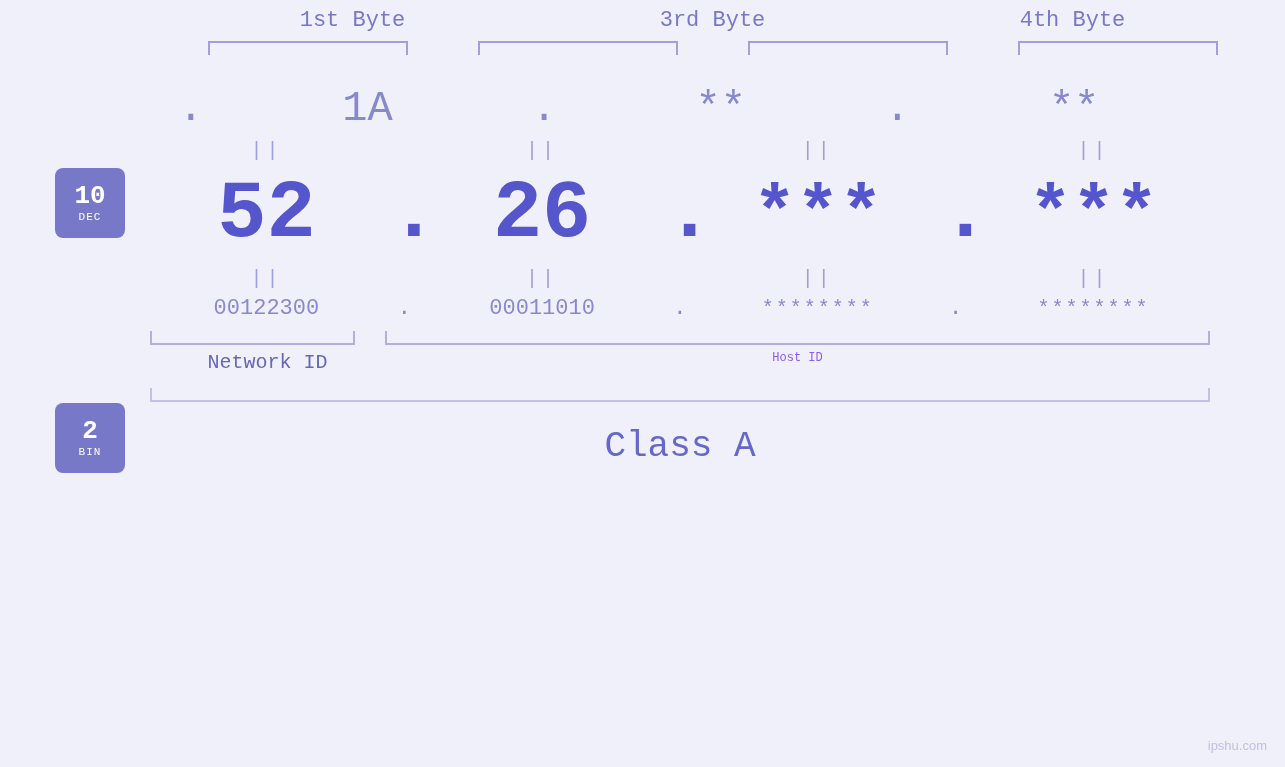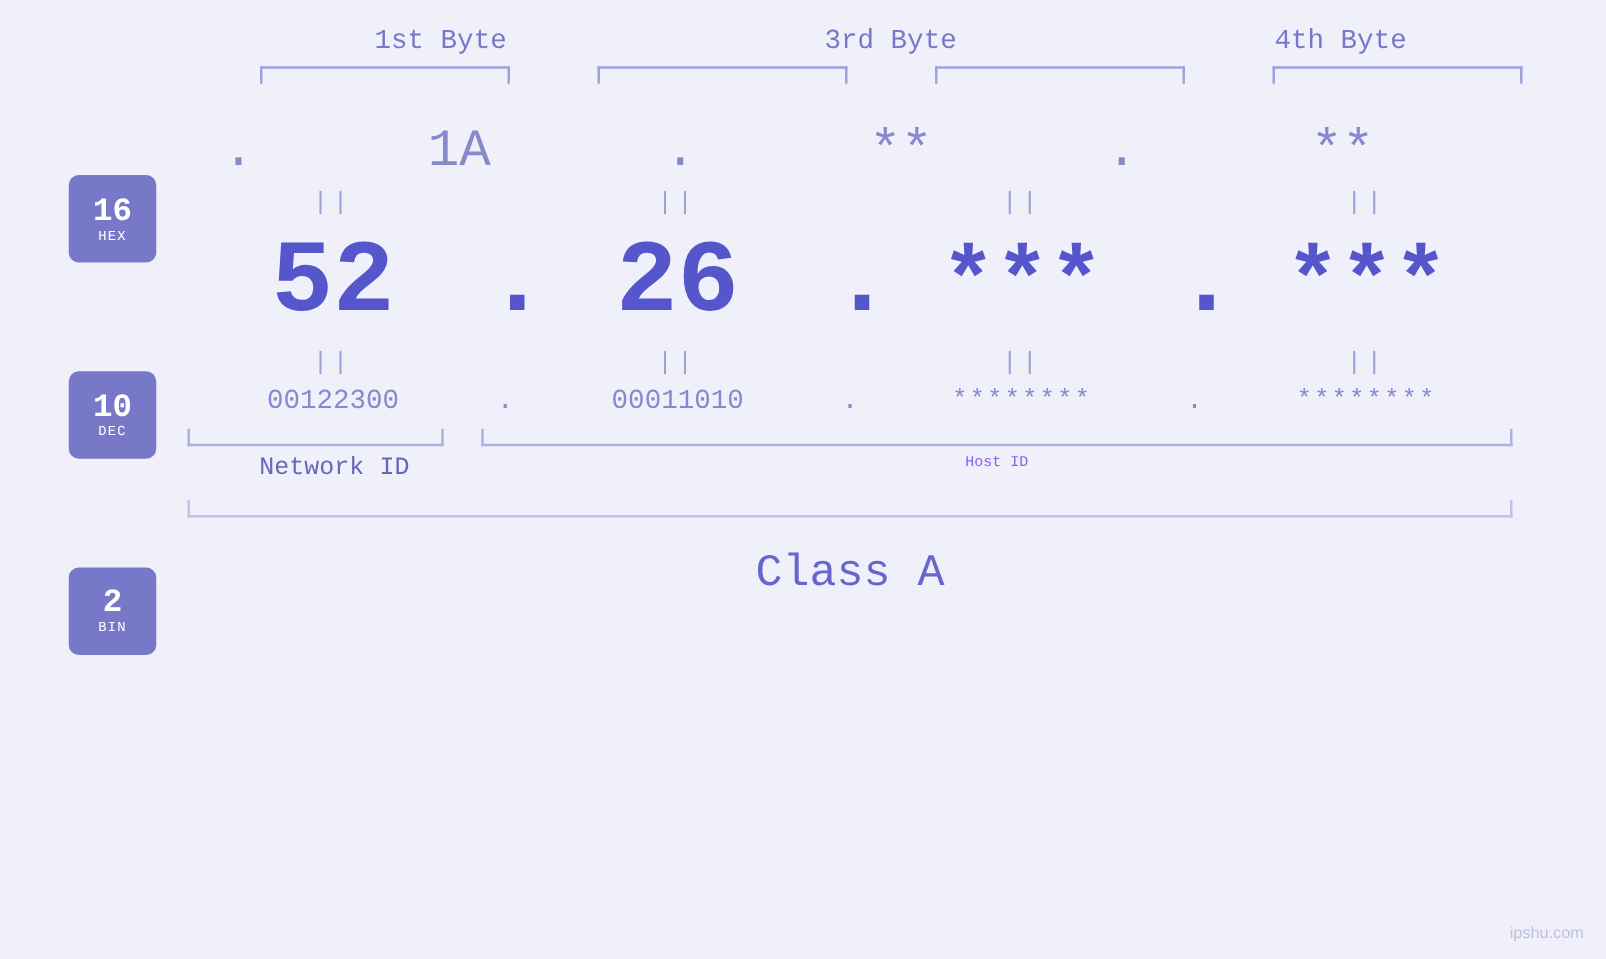--- a/index.html
+++ b/index.html
@@ -12,21 +12,21 @@
       position: relative;
     }
 
     .container {
       width: 1285px;
       height: 767px;
       position: relative;
       display: flex;
       flex-direction: column;
       align-items: center;
-      padding: 20px 0;
+      padding: 8px 0;
     }
 
     
     .byte-headers {
       display: flex;
       width: 1080px;
       margin-left: 140px;
       justify-content: space-around;
       margin-bottom: 8px;
     }
@@ -212,24 +212,20 @@
   <div class="bracket-row">
     <div class="bracket"></div>
     <div class="bracket"></div>
     <div class="bracket"></div>
     <div class="bracket"></div>
   </div>
 
   <div style="display:flex; flex-direction:row; width:1285px; align-items:flex-start;">
 
     <div class="badges-col">
-      <div class="badge">
-        <span class="badge-num">16</span>
-        <span class="badge-label">HEX</span>
-      </div>
       <div class="badge">
         <span class="badge-num">10</span>
         <span class="badge-label">DEC</span>
       </div>
       <div class="badge">
         <span class="badge-num">2</span>
         <span class="badge-label">BIN</span>
       </div>
     </div>
 

